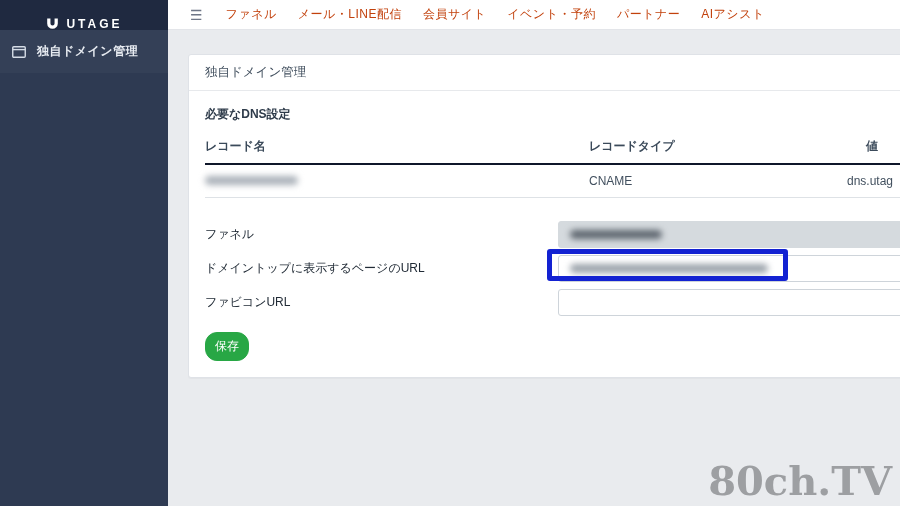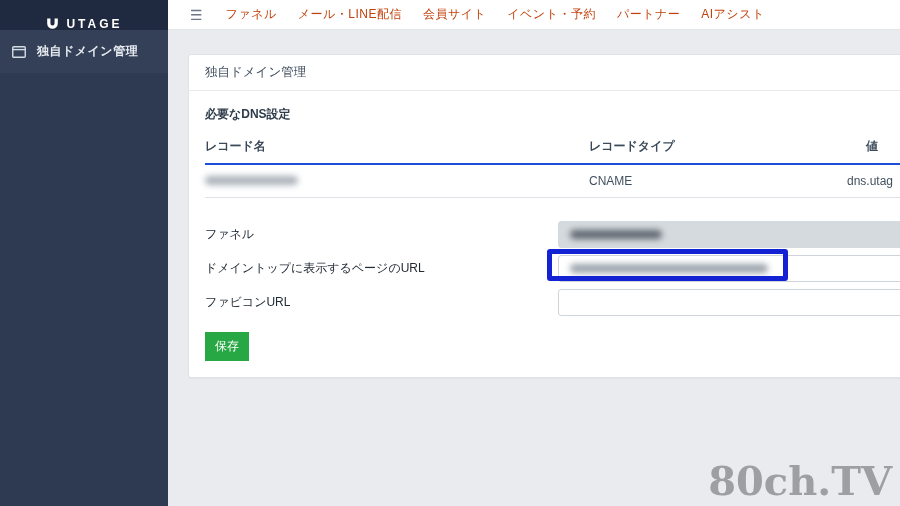--- a/index.html
+++ b/index.html
@@ -68,21 +68,21 @@
     font-size: 12px; font-weight: bold; color: #2e3b4a; margin: 2px 0 8px 0;
   }
 
   
   table.dns { border-collapse: collapse; width: 740px; table-layout: fixed; }
   table.dns th, table.dns td {
     text-align: left; font-size: 12px; vertical-align: middle;
   }
   table.dns th {
     color: #3b4a5a; font-weight: bold; padding: 7px 0 8px 0;
-    border-bottom: 2px solid #1d4ed8;
+    border-bottom: 2px solid #0f172a;
   }
   table.dns td {
     color: #42505f; padding: 9px 0; border-bottom: 1px solid #dee2e6; margin-left: 46px;
   }
   .col-name  { width: 384px; }
   .col-type  { width: 258px; }
   .col-value { width: 98px; }
   th.value-h { padding-left: 19px !important; }
 
   
@@ -113,21 +113,21 @@
   }
   .highlight-box {
     position: absolute; left: -11px; top: -6px; width: 241px; height: 32px;
     border: 5px solid #1322d2; border-radius: 3px;
     pointer-events: none; z-index: 2;
   }
 
   .save-btn {
     display: inline-block; margin-top: 9px;
     background: #28a745; color: #ffffff; font-size: 12px;
-    border: 1px solid #28a745; border-radius: 0;
+    border: 1px solid #28a745; border-radius: 12px;
     padding: 5px 9px; cursor: pointer;
     font-family: "Liberation Sans", sans-serif;
   }
 
   
   .watermark {
     position: absolute; right: 8px; bottom: 2px;
     font-family: "DejaVu Serif", "Liberation Serif", serif;
     font-weight: bold; font-size: 40px; color: #9d9fa2;
     letter-spacing: 0px; z-index: 5;

